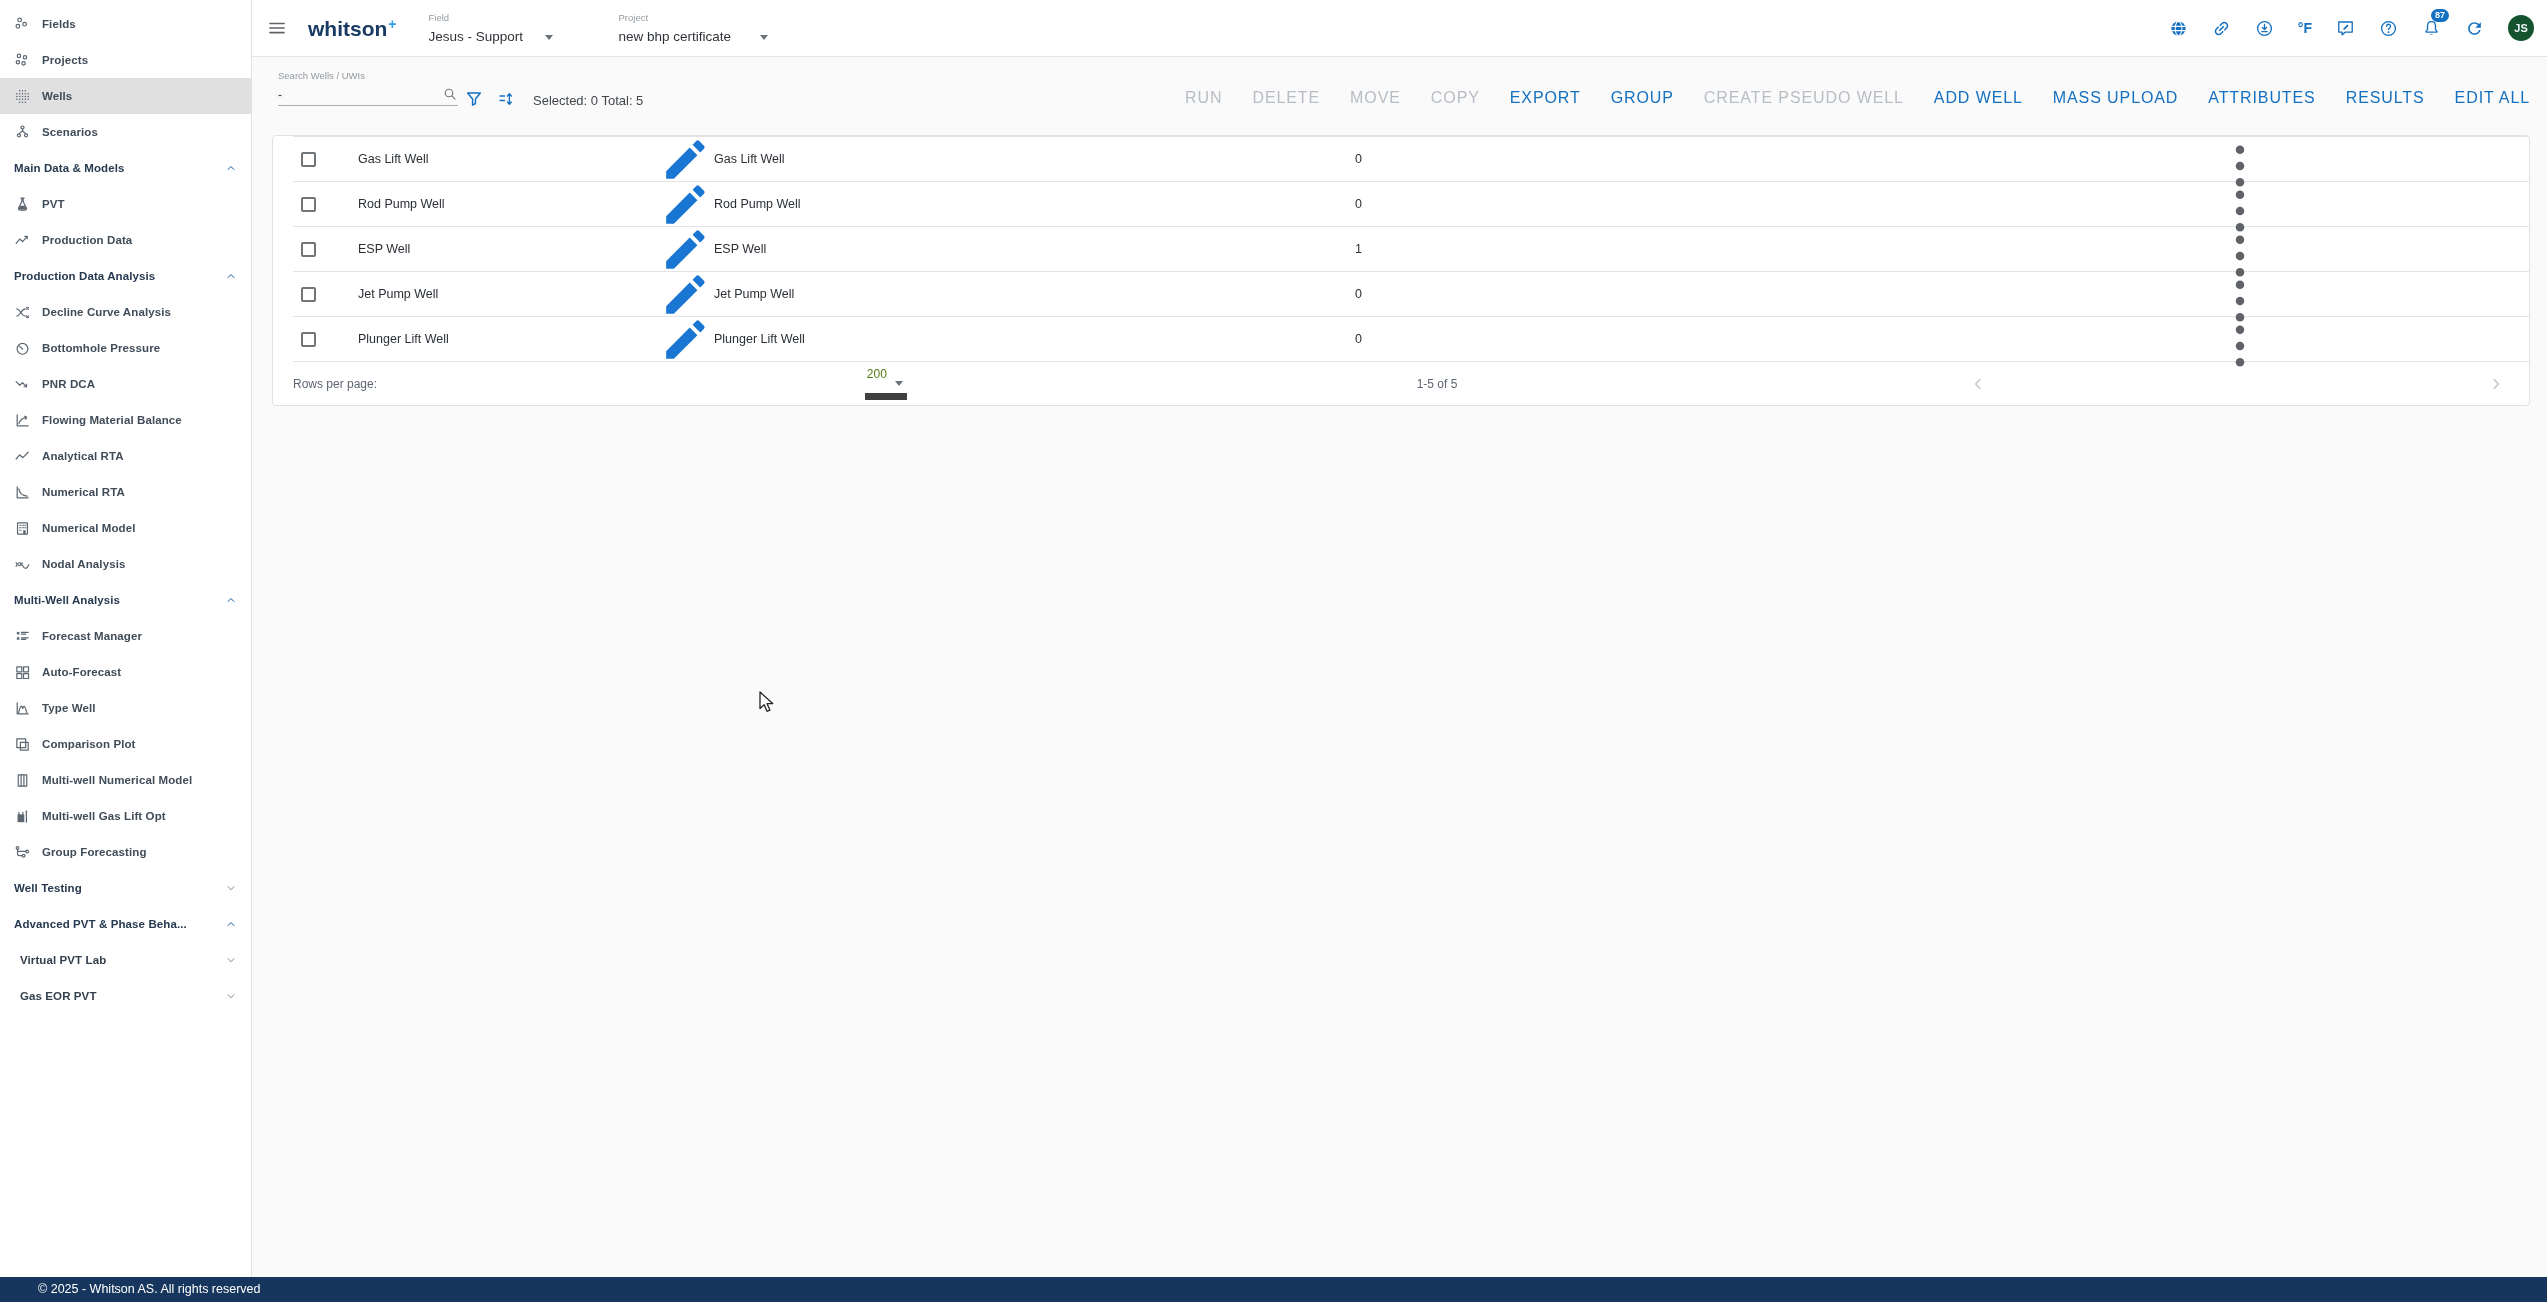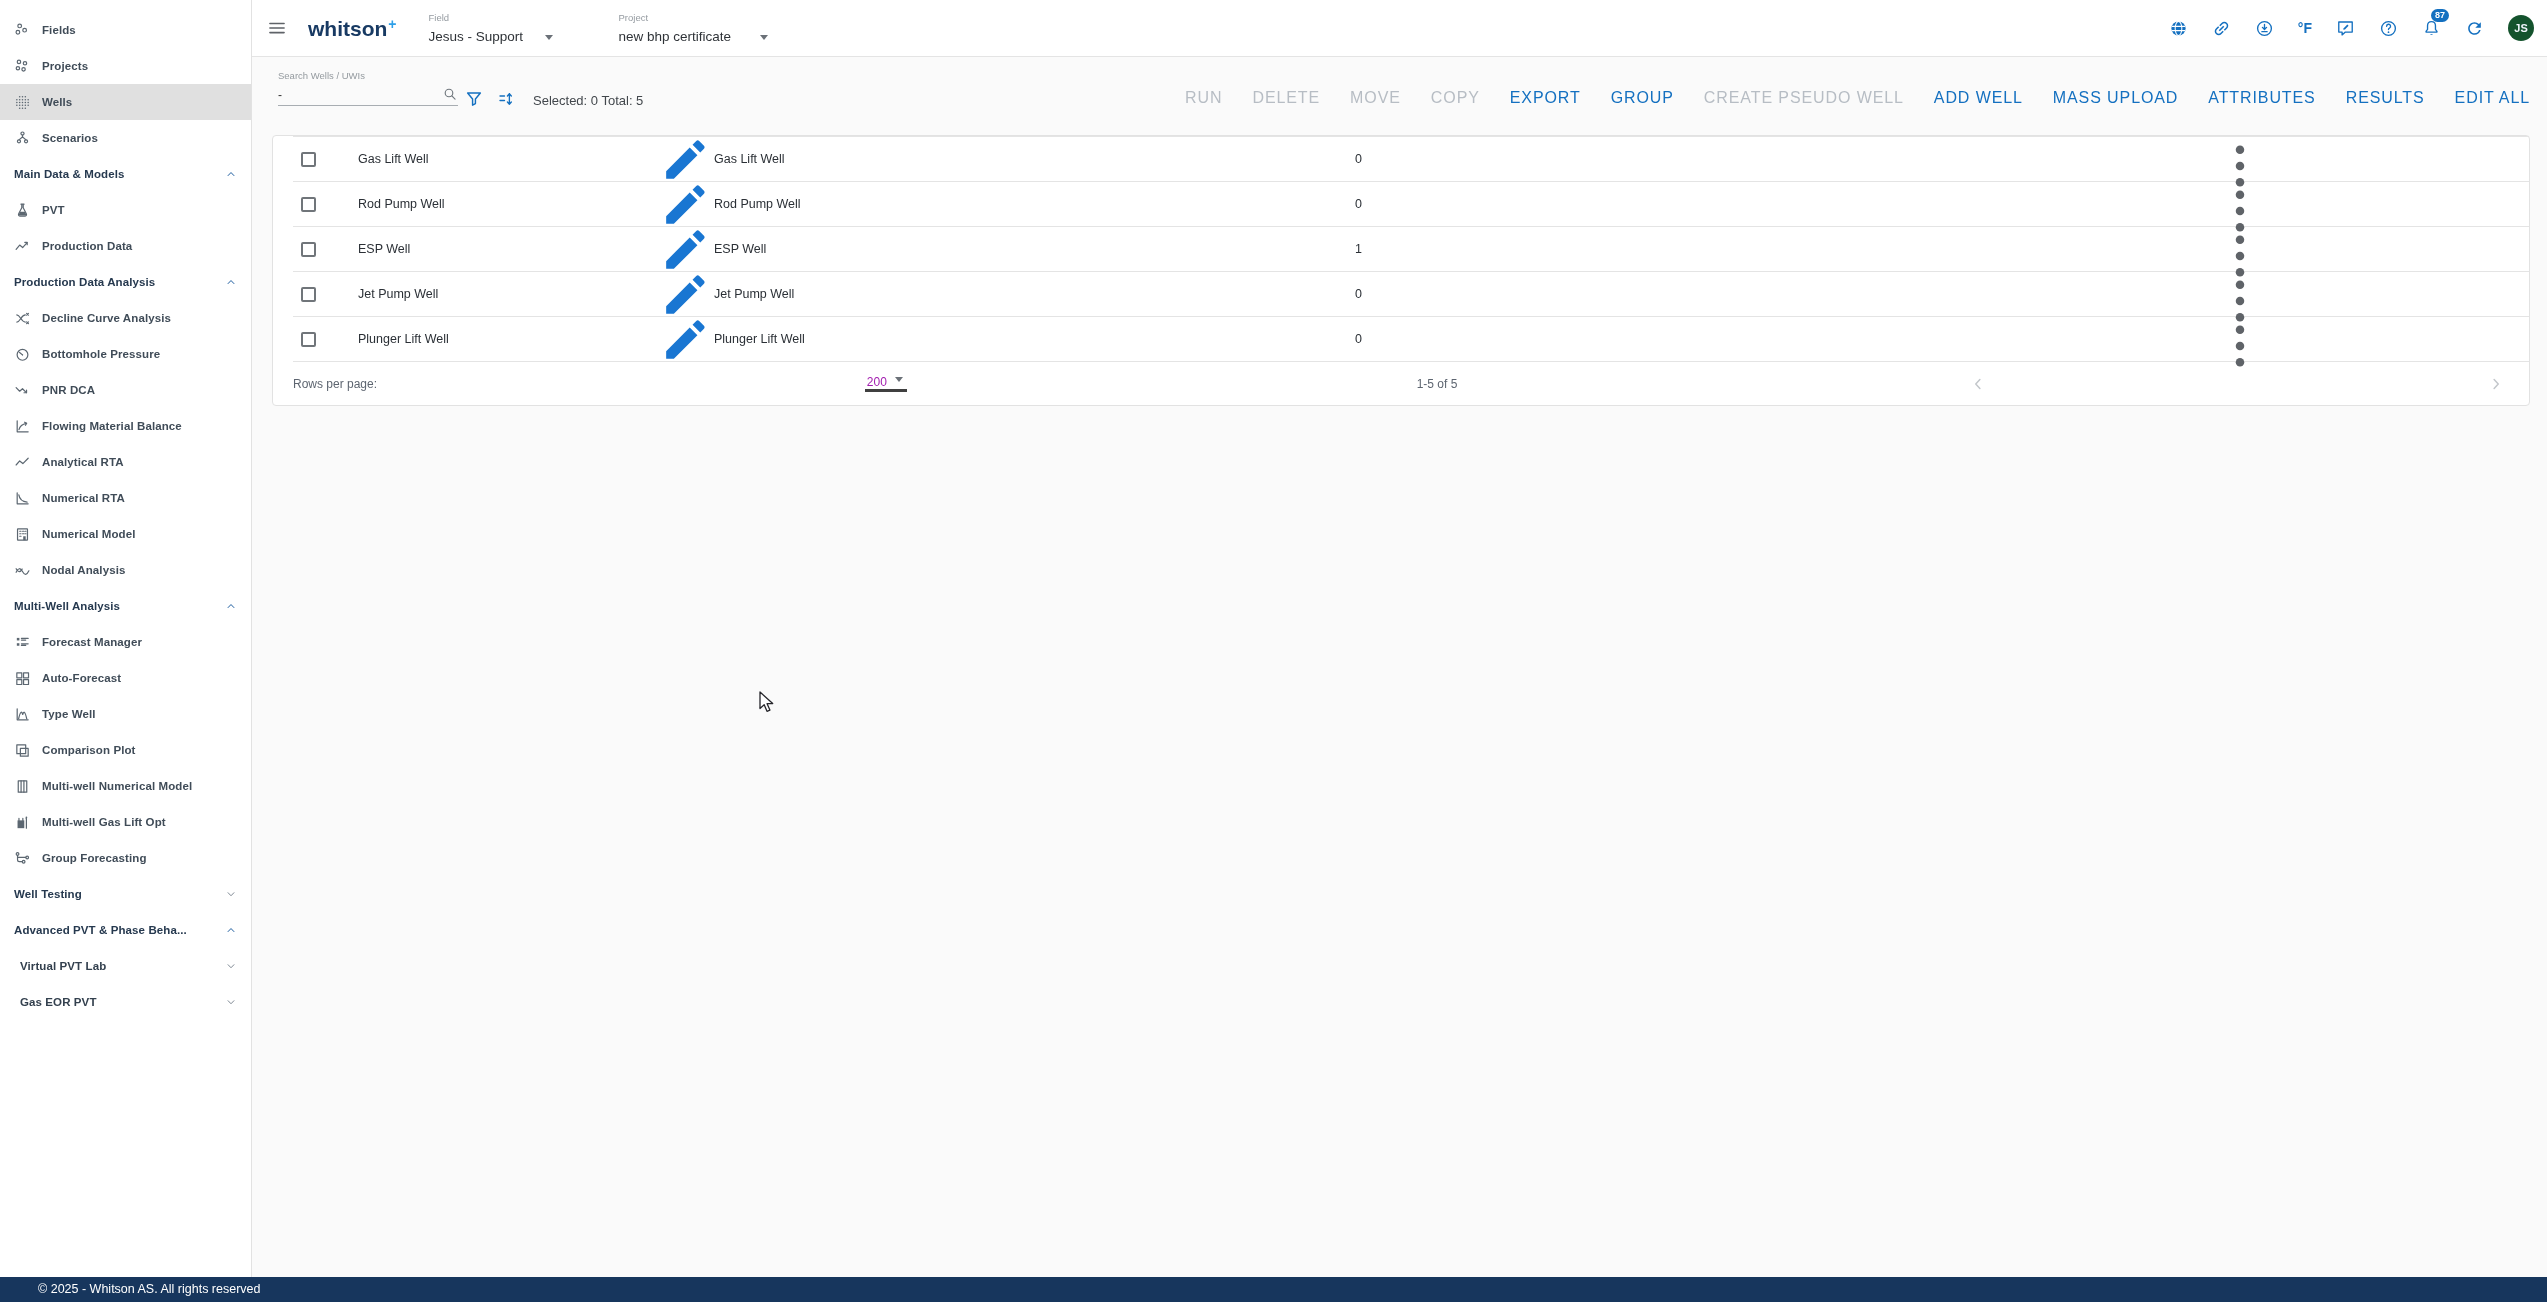--- a/index.html
+++ b/index.html
@@ -2,21 +2,21 @@
 <html><head>
 <meta charset="utf-8">
 <title>whitson+</title>
 <style>
   *{box-sizing:border-box;margin:0;padding:0}
   html,body{width:2547px;height:1302px;overflow:hidden}
   body{position:relative;background:#fafafa;font-family:"Liberation Sans","DejaVu Sans",sans-serif;-webkit-font-smoothing:antialiased}
   .icon svg{width:100%;height:100%;display:block}
 
   
-  .sidebar{position:absolute;left:0;top:0;bottom:25px;width:252px;background:#fff;border-right:1px solid #e2e2e2;padding-top:12px;overflow:hidden;z-index:3}
+  .sidebar{position:absolute;left:0;top:0;bottom:25px;width:252px;background:#fff;border-right:1px solid #e2e2e2;padding-top:6px;overflow:hidden;z-index:3}
   .side-item{height:36px;display:flex;align-items:center;padding-left:14px;cursor:pointer}
   .side-item.selected{background:#e0e0e0}
   .s-icon{width:17px;height:17px;color:#5c6771;margin-right:11px;flex:none}
   .side-label{font-size:11.5px;font-weight:bold;color:#404c58;letter-spacing:.1px}
   .side-section,.side-subsection{height:36px;display:flex;align-items:center;justify-content:space-between;padding:0 13px 0 14px;cursor:pointer}
   .side-subsection{padding-left:20px}
   .side-sec-label{font-size:11.5px;font-weight:bold;color:#26394f;letter-spacing:.1px}
   .side-subsection .side-sec-label{color:#33404e}
   .chev{width:14px;height:14px;flex:none}
   .chev.up{color:#1d5d9f}
@@ -65,21 +65,21 @@
   .c-uwi{width:641px}
   .c-scen{width:555px}
   .c-group{width:300px}
   .c-kebab{width:60px}
   .c-fill{flex:1}
   .th{font-size:11.5px;font-weight:bold;color:#5d6974}
   .cbx{width:15px;height:15px;border:2px solid #70757a;border-radius:2px;display:inline-block;margin-left:8px;background:#fff;cursor:pointer;vertical-align:middle}
   .pencil{width:15px;height:15px;color:#1976d2;cursor:pointer}
   .kebab{width:16px;height:16px;color:#5f6368;cursor:pointer;margin-left:22px}
   .pager{height:44px;border-top:1px solid #e4e4e4;display:flex;align-items:center;justify-content:space-between;padding-right:20px;font-size:12px;color:#5d6570}
-  .pager-select{position:relative;border-bottom:3px solid #404040;padding:0 20px 0 2px;margin-left:18px;color:#a21caf;cursor:pointer}
+  .pager-select{position:relative;border-bottom:7px solid #404040;padding:0 20px 12px 2px;margin-left:18px;color:#4d7c0f;cursor:pointer}
   .pager-select .caret{right:4px;bottom:7px}
   .pager-range{margin-left:40px}
   .pgbtn{width:18px;height:18px;color:#c3c7cb;cursor:pointer}
   .pgbtn.prev{margin-left:42px}
   .pgbtn.next{margin-left:30px;margin-right:4px}
 
   
   .footer{position:absolute;left:0;right:0;bottom:0;height:25px;background:#17365d;color:#fff;font-size:12.5px;line-height:25px;padding-left:38px;z-index:4}
 
   .cursor{position:absolute;left:759px;top:691px;z-index:9;pointer-events:none}

